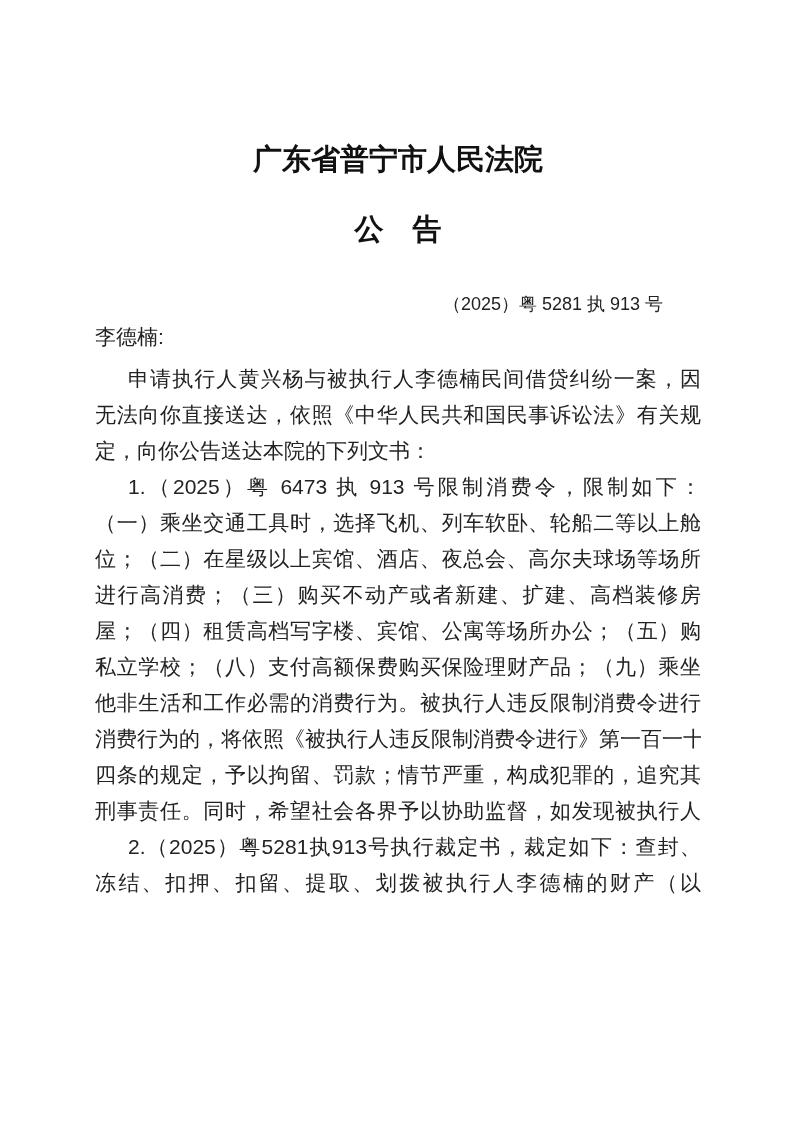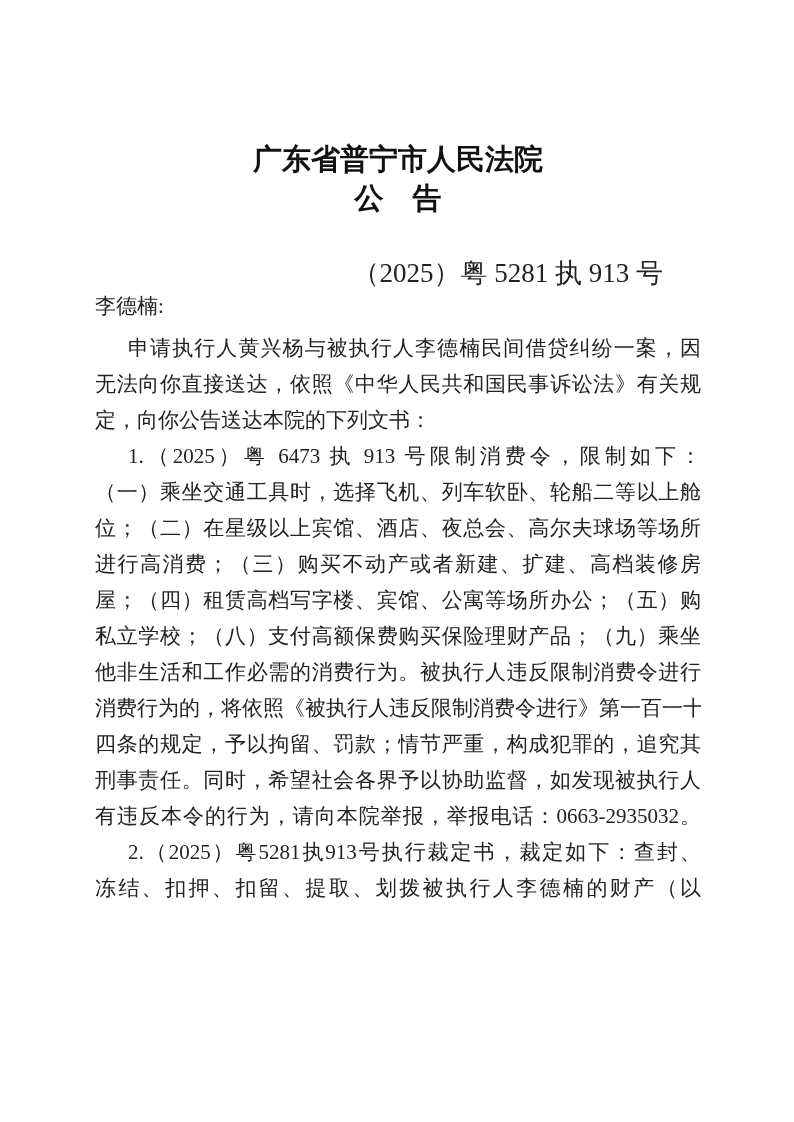--- a/index.html
+++ b/index.html
@@ -6,49 +6,49 @@
     margin: 0;
     padding: 0;
     background: #ffffff;
   }
   .page {
     position: relative;
     width: 722px;
     height: 1122px;
     background: #ffffff;
     overflow: hidden;
-    font-family: Liberation Serif, serif;
+    font-family: Liberation Sans, sans-serif;
     color: #1c1c1c;
   }
   .content {
     position: absolute;
     left: 95px;
     top: 0;
     width: 606px;
   }
   .court-name {
     padding-top: 145px;
     font-size: 29px;
     line-height: 29px;
     font-weight: 700;
     text-align: center;
     color: #111111;
     letter-spacing: 0px;
   }
   .doc-title {
-    margin-top: 10px;
+    margin-top: 41px;
     font-size: 29px;
     line-height: 29px;
     font-weight: 700;
     text-align: center;
     color: #111111;
   }
   .case-number {
     margin-top: 47px;
-    font-size: 27px;
+    font-size: 18px;
     line-height: 26px;
     text-align: right;
     padding-right: 38px;
     color: #222222;
   }
   .body-text {
     margin-top: 2px;
     font-size: 21px;
     color: #222222;
   }
@@ -93,19 +93,18 @@
       <div class="line indent">1.（2025）粤 6473 执 913 号限制消费令，限制如下：</div>
       <div class="line">（一）乘坐交通工具时，选择飞机、列车软卧、轮船二等以上舱</div>
       <div class="line">位；（二）在星级以上宾馆、酒店、夜总会、高尔夫球场等场所</div>
       <div class="line">进行高消费；（三）购买不动产或者新建、扩建、高档装修房</div>
       <div class="line">屋；（四）租赁高档写字楼、宾馆、公寓等场所办公；（五）购</div>
       <div class="line">私立学校；（八）支付高额保费购买保险理财产品；（九）乘坐</div>
       <div class="line">他非生活和工作必需的消费行为。被执行人违反限制消费令进行</div>
       <div class="line">消费行为的，将依照《被执行人违反限制消费令进行》第一百一十</div>
       <div class="line">四条的规定，予以拘留、罚款；情节严重，构成犯罪的，追究其</div>
       <div class="line">刑事责任。同时，希望社会各界予以协助监督，如发现被执行人</div>
-      <div class="line">有违反本令的行为，请向本院举报，举报电话：0663-2935032。</div>
       <div class="line indent">2.（2025）粤5281执913号执行裁定书，裁定如下：查封、</div>
       <div class="line">冻结、扣押、扣留、提取、划拨被执行人李德楠的财产（以</div>
     </div>
 
   </div>
 </div>
 
 </body></html>

